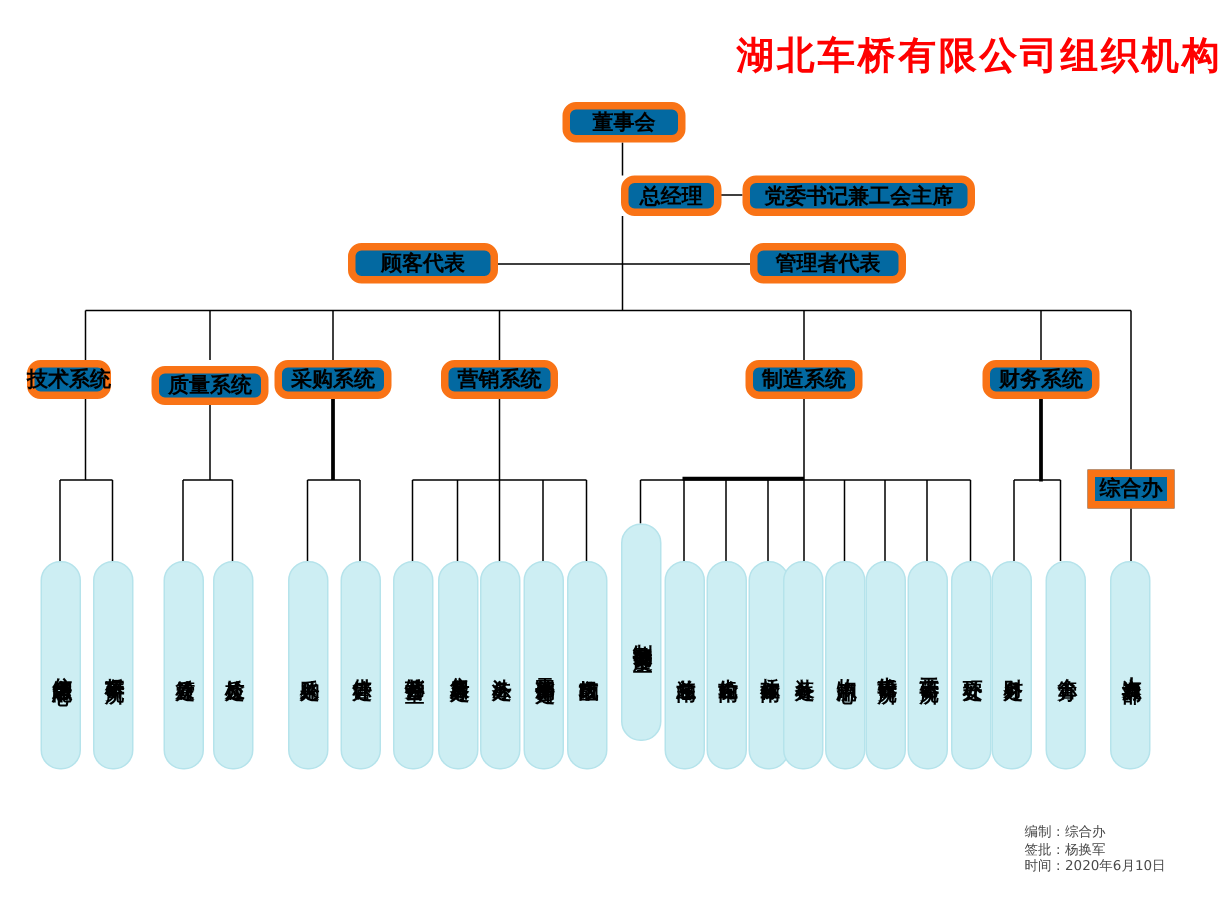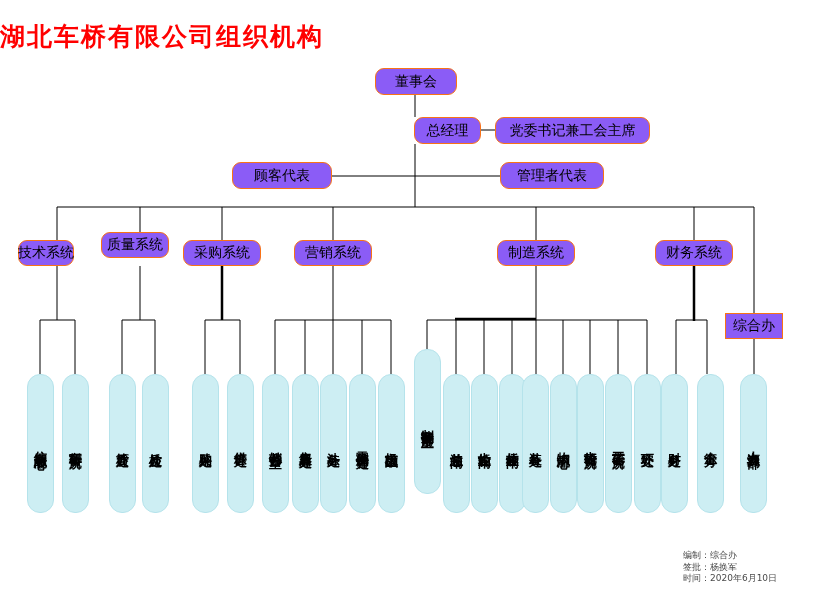--- a/index.html
+++ b/index.html
@@ -4,29 +4,29 @@
 <style>
   html,body { margin:0; padding:0; }
   body {
     width:815px; height:599px; position:relative; background:#ffffff;
     font-family:"DejaVu Sans","Liberation Sans",sans-serif;
     overflow:hidden;
   }
   .stage { position:absolute; left:0; top:0; width:815px; height:599px; }
   .title {
     position:absolute; top:20px; left:0; width:100%;
-    text-align:left; color:#ff0000; font-size:25px; font-weight:bold;
+    text-align:right; color:#ff0000; font-size:25px; font-weight:bold;
     letter-spacing:2px;
   }
   svg.lines { position:absolute; left:0; top:0; }
   .box {
     position:absolute; box-sizing:border-box;
-    background:#8b5cf6; border:1px solid #f97316; border-radius:9px;
+    background:#0369a1; border:5px solid #f97316; border-radius:9px;
     display:flex; align-items:center; justify-content:center;
-    font-size:14px; font-weight:normal; color:#000; white-space:nowrap;
+    font-size:14px; font-weight:bold; color:#000; white-space:nowrap;
   }
   .box.rect { border-radius:0; }
   .pill {
     position:absolute; box-sizing:border-box; width:27px;
     background:#cdeef3; border:1px solid #b5e3eb; border-radius:13px;
     writing-mode:vertical-rl; text-orientation:upright;
     display:flex; align-items:center; justify-content:center;
     font-size:13px; font-weight:bold; color:#000; letter-spacing:1px;
     line-height:1;
   }
@@ -66,21 +66,21 @@
       M455,319 H536"></path>
   </svg>
 
   <div class="box" style="left:375px; top:68px;  width:82px;  height:27px;">董事会</div>
   <div class="box" style="left:375px; top:117px; width:67px;  height:27px;margin-left:39px;">总经理</div>
   <div class="box" style="left:495px; top:117px; width:155px; height:27px;">党委书记兼工会主席</div>
   <div class="box" style="left:232px; top:162px; width:100px; height:27px;">顾客代表</div>
   <div class="box" style="left:500px; top:162px; width:104px; height:27px;">管理者代表</div>
 
   <div class="box" style="left:18px;  top:240px; width:56px; height:26px;">技术系统</div>
-  <div class="box" style="left:101px; top:232px; width:68px; height:26px;">质量系统</div>
+  <div class="box" style="left:101px; top:244px; width:78px; height:26px;">质量系统</div>
   <div class="box" style="left:183px; top:240px; width:78px; height:26px;">采购系统</div>
   <div class="box" style="left:294px; top:240px; width:78px; height:26px;">营销系统</div>
   <div class="box" style="left:497px; top:240px; width:78px; height:26px;text-align:right;">制造系统</div>
   <div class="box" style="left:655px; top:240px; width:78px; height:26px;">财务系统</div>
 
   <div class="box rect" style="left:725px; top:313px; width:58px; height:26px;">综合办</div>
 
   <div class="pill" style="left:27px;  top:374px; height:139px;">信息智能中心</div>
   <div class="pill" style="left:62px;  top:374px; height:139px;">车桥研究所</div>
   <div class="pill" style="left:109px; top:374px; height:139px;">质管处</div>

